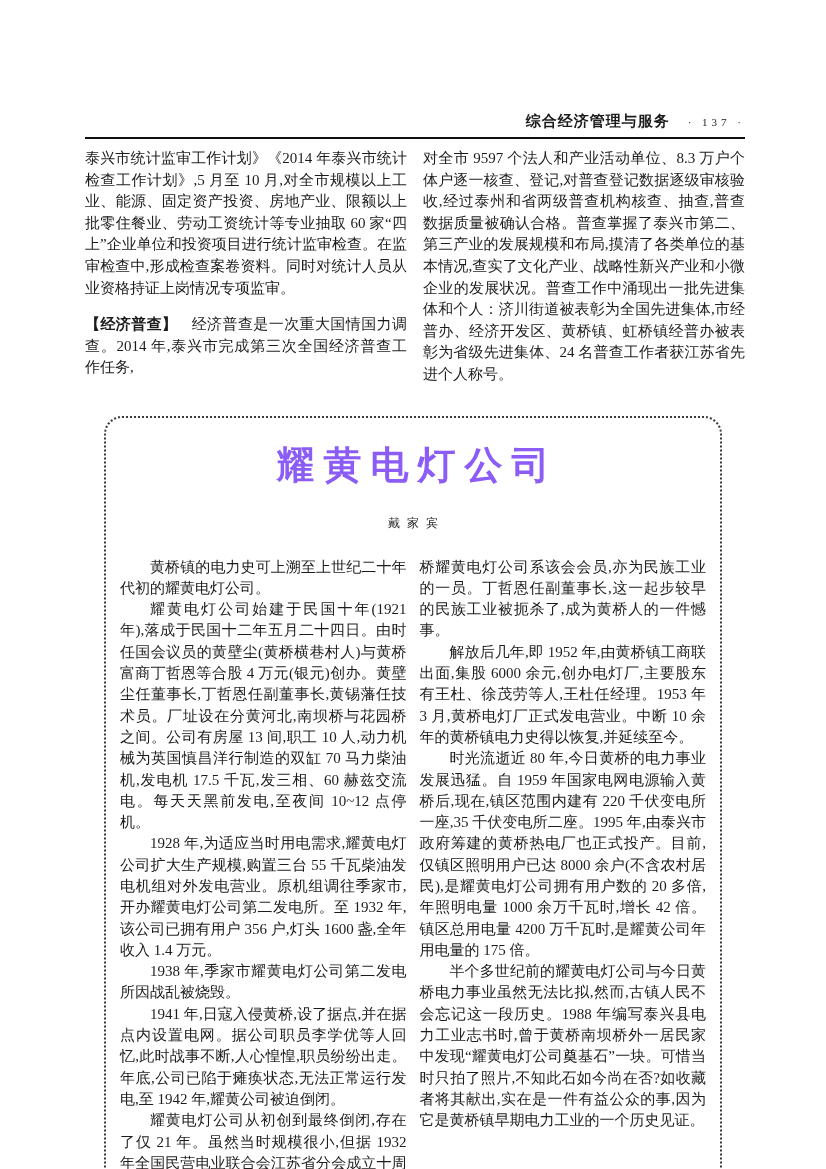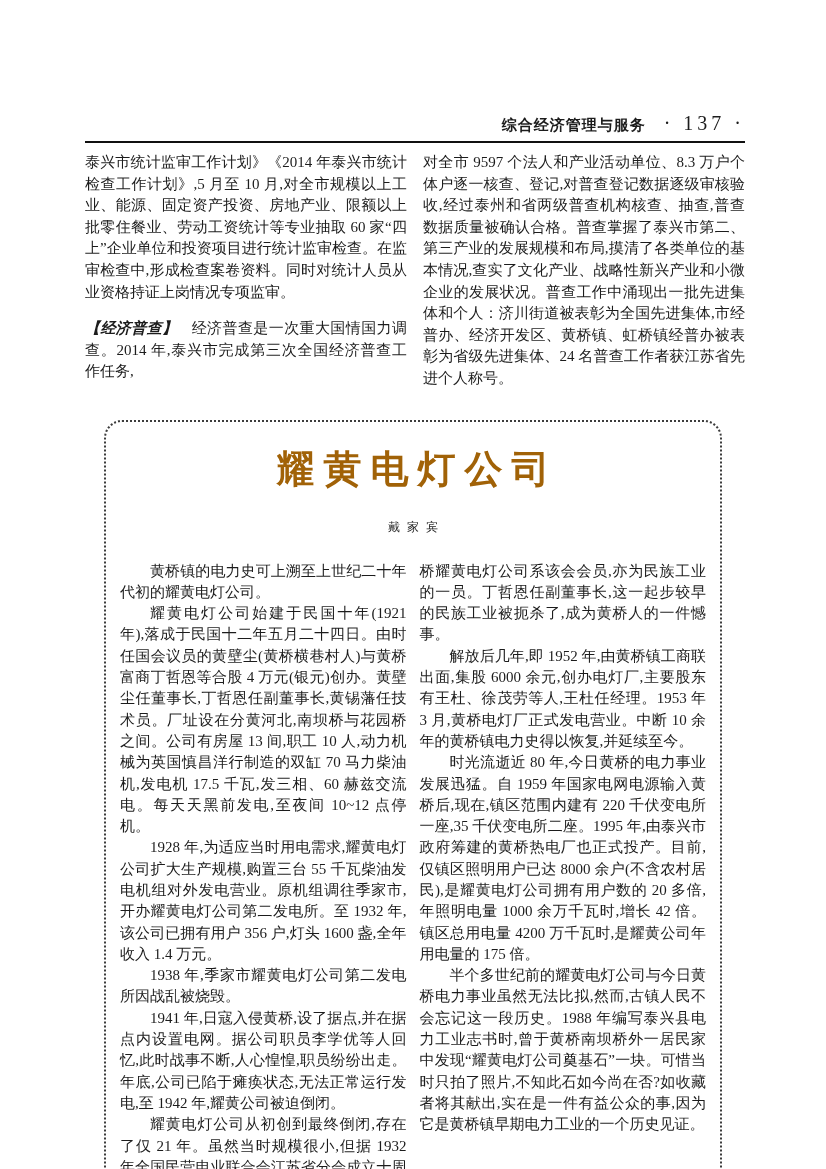--- a/index.html
+++ b/index.html
@@ -25,21 +25,21 @@
     font-size: 15px;
     gap: 18px;
   }
   .running-head .section-title {
     font-family: "Liberation Sans", "DejaVu Sans", sans-serif;
     font-weight: bold;
     letter-spacing: 1px;
   }
   .running-head .page-marker {
     letter-spacing: 4px;
-    font-size: 20px;
+    font-size: 11px;
   }
   .header-rule {
     border: none;
     border-top: 2.5px solid #101010;
     margin: 6px 0 0 0;
   }
 
   
   .intro {
     display: flex;
@@ -51,42 +51,41 @@
     text-justify: inter-character;
   }
   .intro .col { width: 322.5px; }
   .intro p { margin: 0; text-indent: 2em; }
   .intro p.cont { text-indent: 0; }
   .intro p.entry { margin-top: 14px; text-indent: 0; }
   .entry-label {
     font-family: "Liberation Sans", "DejaVu Sans", sans-serif;
     font-weight: bold;
     margin-right: 0.95em;
-    font-style: italic;
   }
 
   
   .article-box {
     box-sizing: border-box;
     margin: 30px 0 0 19px;
     width: 618px;
     min-height: 660px;
     border: 2px dotted #3c3c3c;
     border-radius: 18px;
     padding: 14px 14px 20px 14px;
     background: #ffffff;
   }
   .article-title {
     margin: 8px 0 0 0;
     text-align: center;
     font-size: 38px;
     font-weight: 900;
     letter-spacing: 9px;
     text-indent: 9px; 
-    color: #a16207;
+    color: #8b5cf6;
   }
   .article-author {
     margin: 24px 0 0 0;
     text-align: center;
     font-size: 12px;
     letter-spacing: 7px;
     text-indent: 7px;
     font-weight: normal;
   }
   .article-body {

